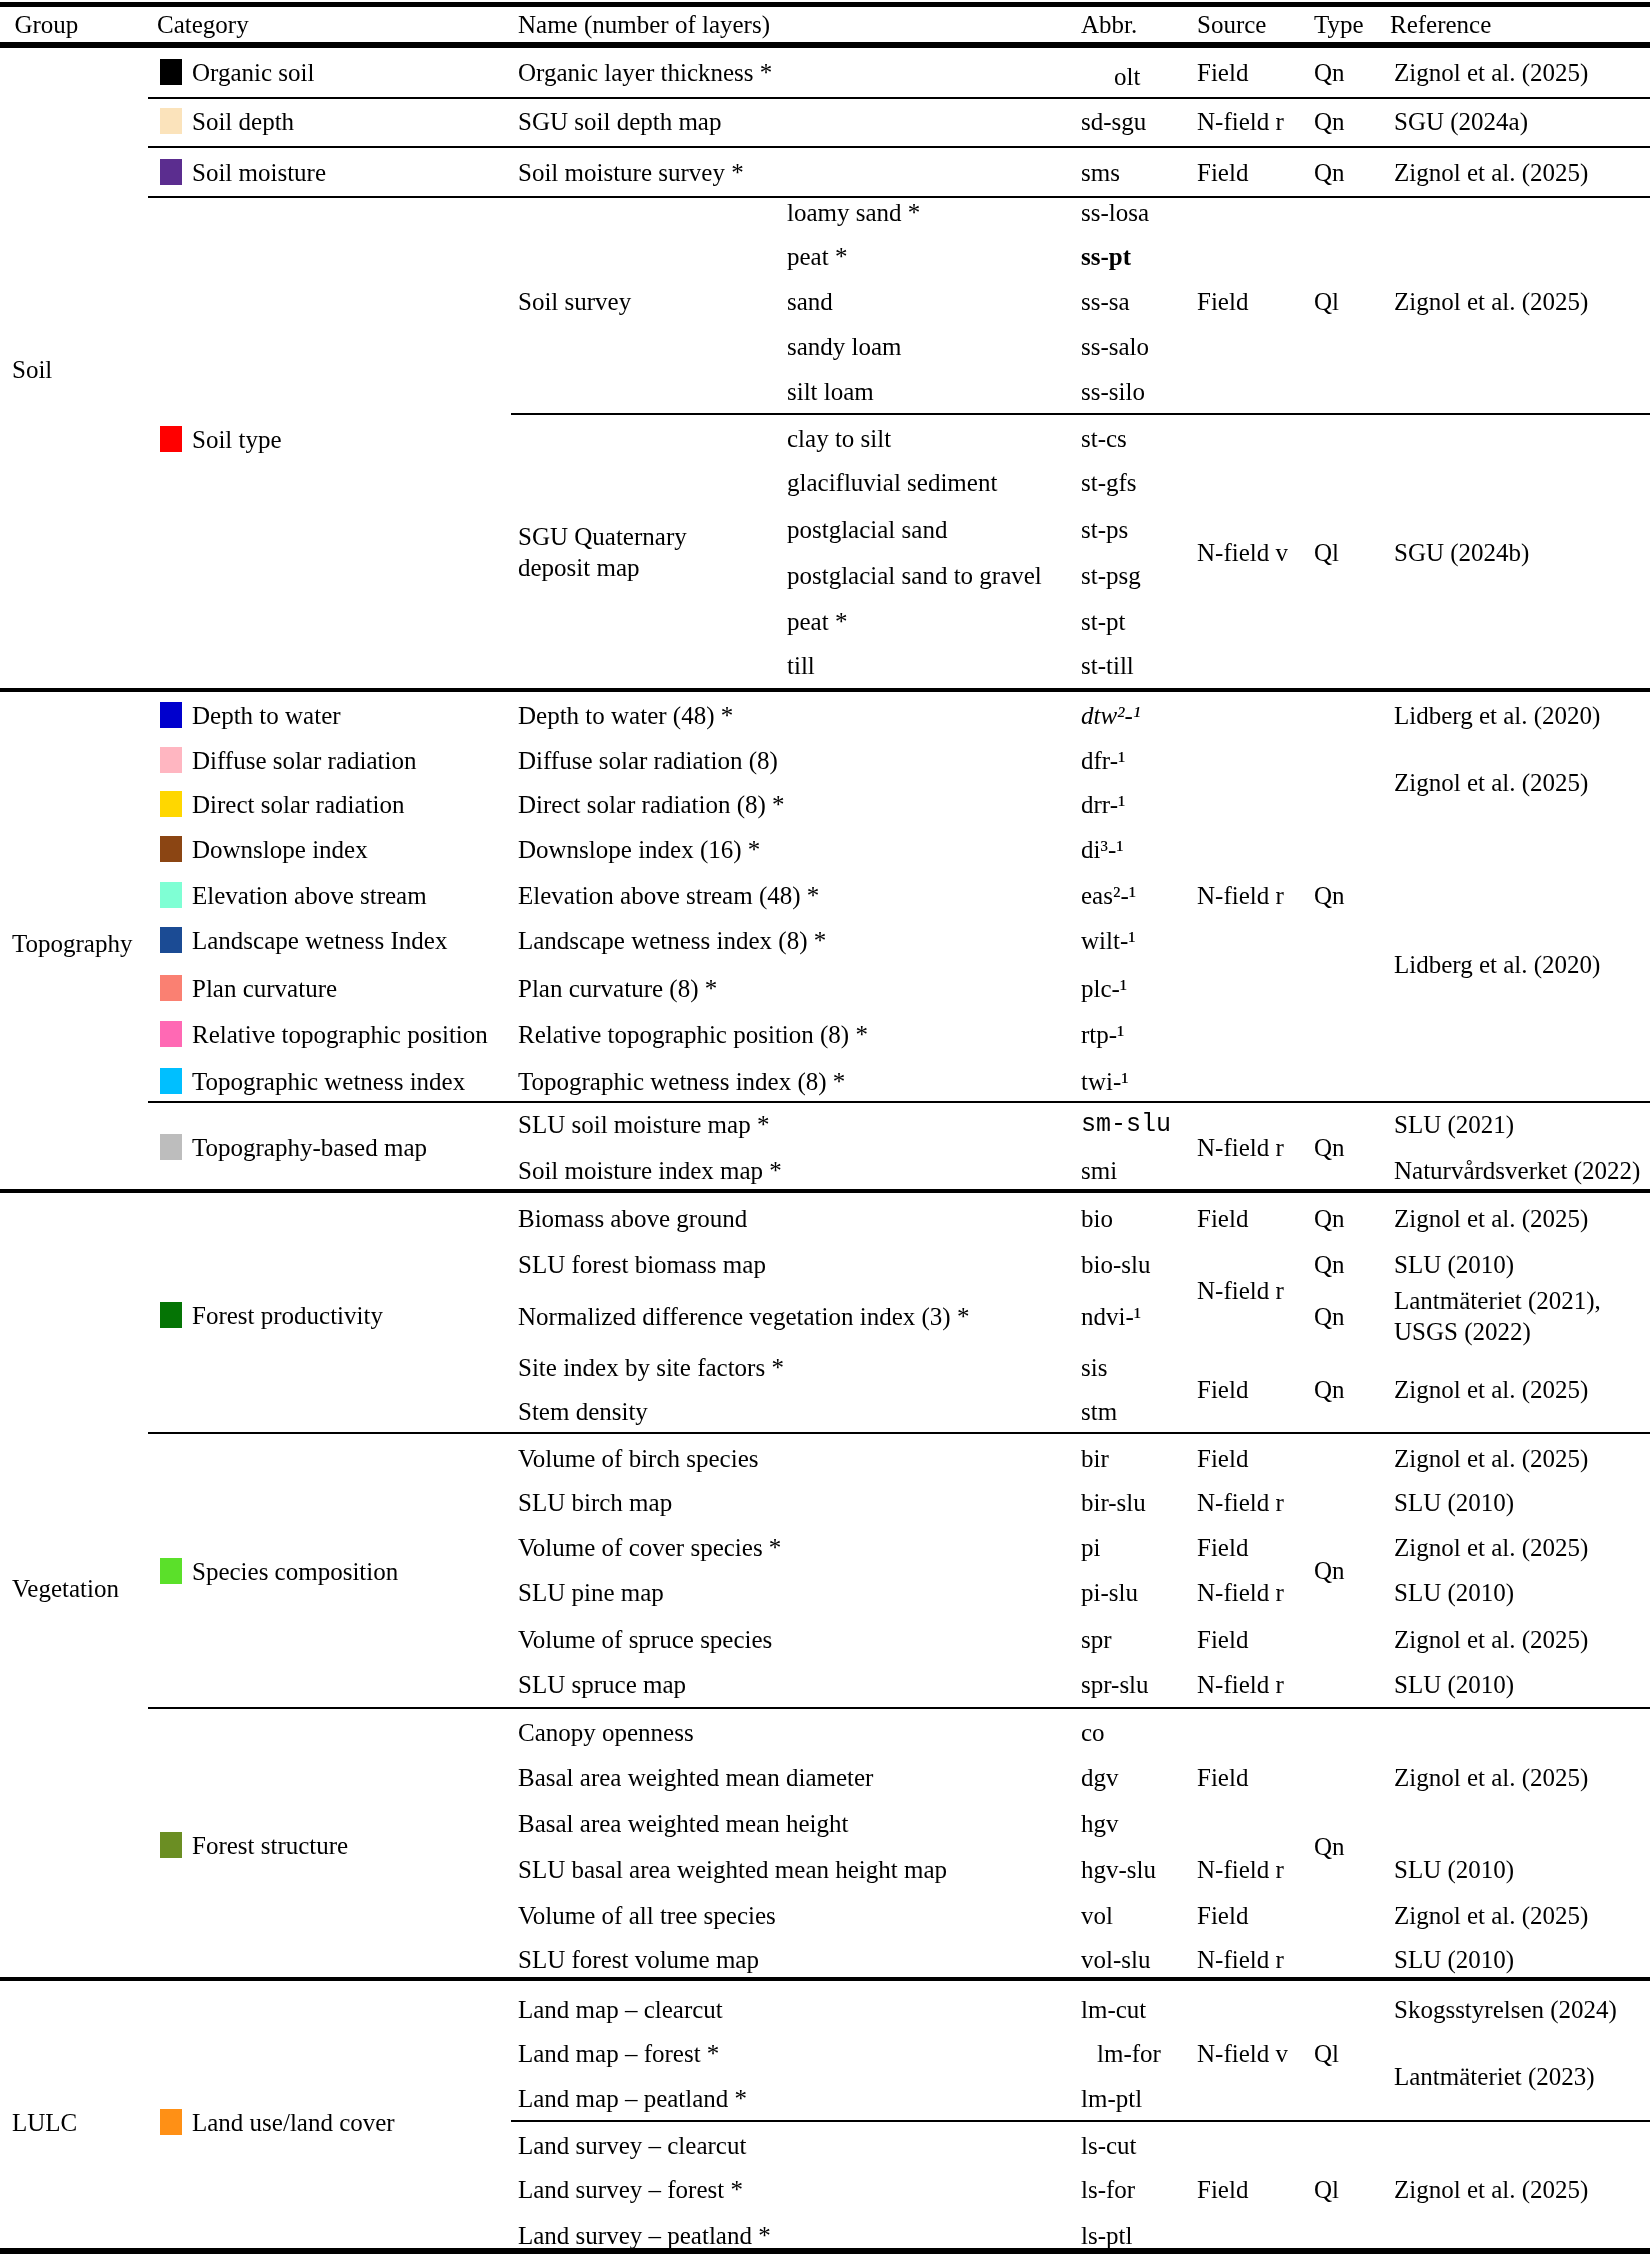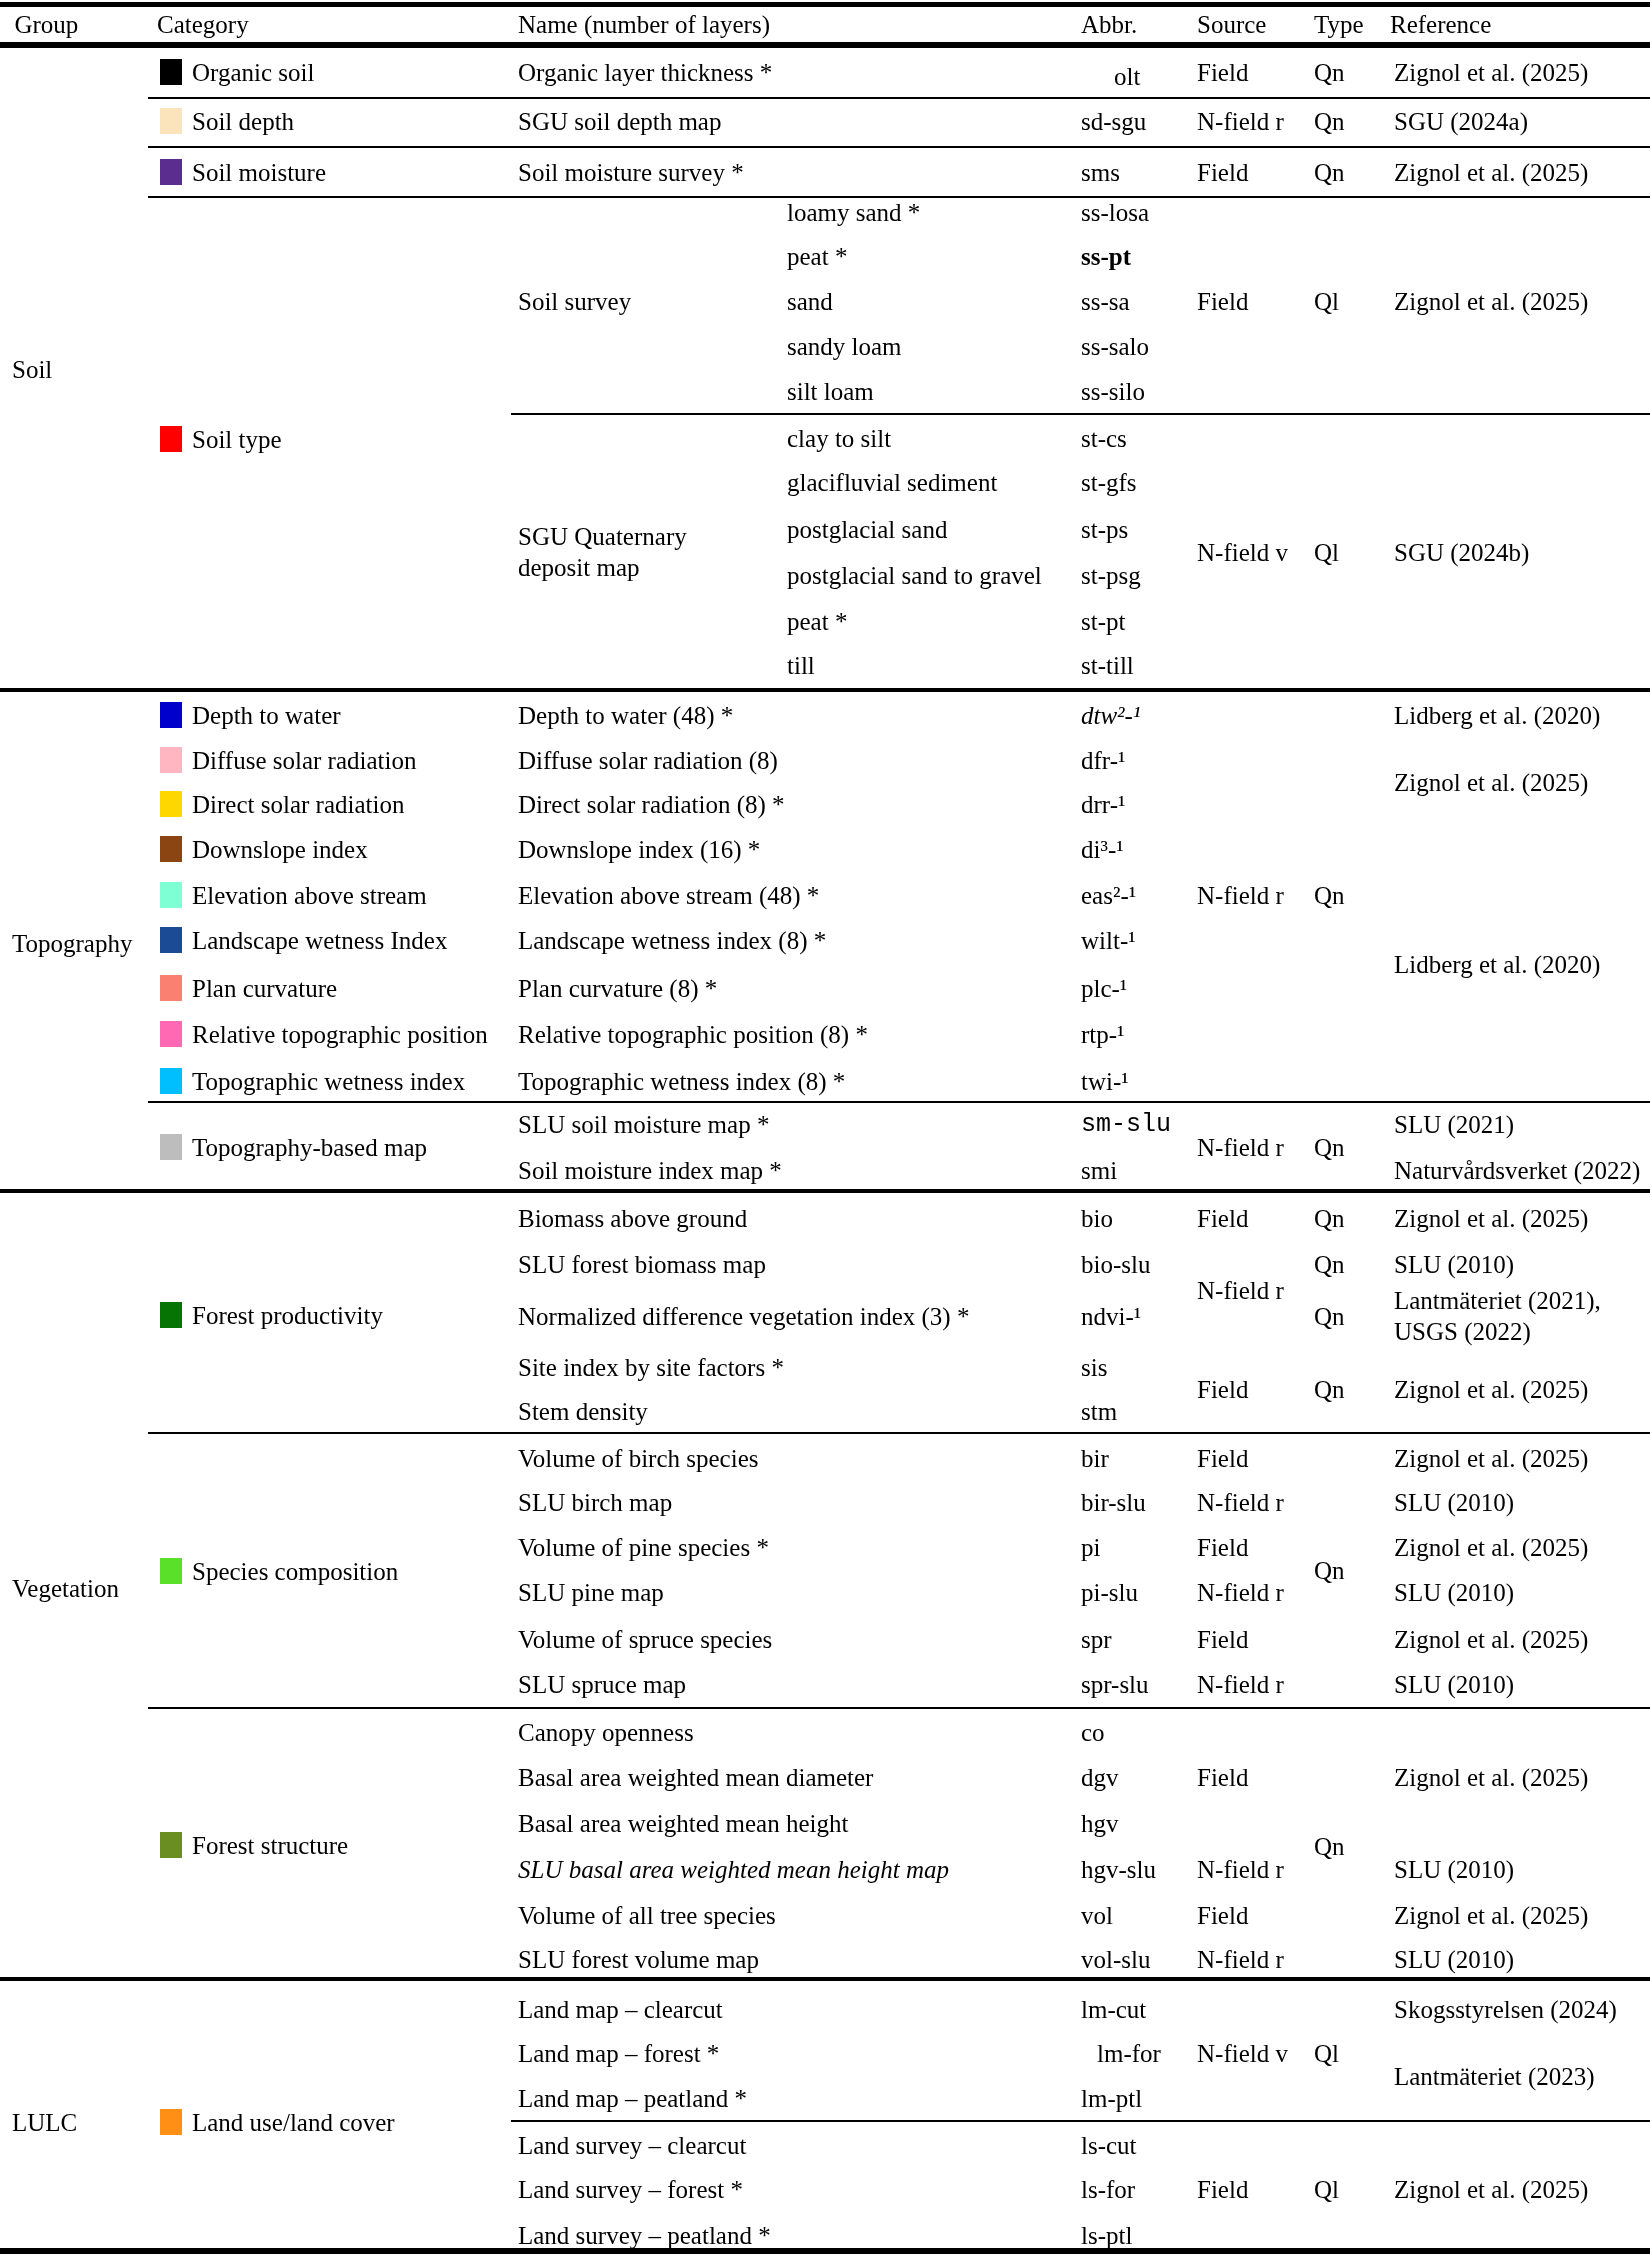--- a/index.html
+++ b/index.html
@@ -176,21 +176,21 @@
     </div>
     <div class="t" style="left: 1197px; top: 1389px;">Field</div>
     <div class="t" style="left: 1314px; top: 1389px;">Qn</div>
     <div class="t" style="left: 1394px; top: 1389px;">Zignol et al. (2025)</div>
     <div class="sq" style="left: 160px; top: 1571px; background: rgb(91, 224, 42);"></div>
     <div class="t" style="left: 192px; top: 1571px;">Species composition</div>
     <div class="t" style="left: 518px; top: 1458px;">Volume of birch species</div>
     <div class="t" style="left: 1081px; top: 1458px;">bir</div>
     <div class="t" style="left: 518px; top: 1502px;">SLU birch map</div>
     <div class="t" style="left: 1081px; top: 1502px;">bir-slu</div>
-    <div class="t" style="left: 518px; top: 1547px;">Volume of pine species *</div>
+    <div class="t" style="left: 518px; top: 1547px;">Volume of cover species *</div>
     <div class="t" style="left: 1081px; top: 1547px;">pi</div>
     <div class="t" style="left: 518px; top: 1592px;">SLU pine map</div>
     <div class="t" style="left: 1081px; top: 1592px;">pi-slu</div>
     <div class="t" style="left: 518px; top: 1639px;">Volume of spruce species</div>
     <div class="t" style="left: 1081px; top: 1639px;">spr</div>
     <div class="t" style="left: 518px; top: 1684px;">SLU spruce map</div>
     <div class="t" style="left: 1081px; top: 1684px;">spr-slu</div>
     <div class="t" style="left: 1197px; top: 1458px;">Field</div>
     <div class="t" style="left: 1394px; top: 1458px;">Zignol et al. (2025)</div>
     <div class="t" style="left: 1197px; top: 1502px;">N-field r</div>
@@ -205,21 +205,21 @@
     <div class="t" style="left: 1197px; top: 1684px;">N-field r</div>
     <div class="t" style="left: 1394px; top: 1684px;">SLU (2010)</div>
     <div class="sq" style="left: 160px; top: 1845px; background: rgb(107, 142, 35);"></div>
     <div class="t" style="left: 192px; top: 1845px;">Forest structure</div>
     <div class="t" style="left: 518px; top: 1732px;">Canopy openness</div>
     <div class="t" style="left: 1081px; top: 1732px;">co</div>
     <div class="t" style="left: 518px; top: 1777px;">Basal area weighted mean diameter</div>
     <div class="t" style="left: 1081px; top: 1777px;">dgv</div>
     <div class="t" style="left: 518px; top: 1823px;">Basal area weighted mean height</div>
     <div class="t" style="left: 1081px; top: 1823px;">hgv</div>
-    <div class="t" style="left: 518px; top: 1869px; font-style: italic;">SLU basal area weighted mean height map</div>
+    <div class="t" style="left: 518px; top: 1869px;">SLU basal area weighted mean height map</div>
     <div class="t" style="left: 1081px; top: 1869px;">hgv-slu</div>
     <div class="t" style="left: 518px; top: 1915px;">Volume of all tree species</div>
     <div class="t" style="left: 1081px; top: 1915px;">vol</div>
     <div class="t" style="left: 518px; top: 1959px;">SLU forest volume map</div>
     <div class="t" style="left: 1081px; top: 1959px;">vol-slu</div>
     <div class="t" style="left: 1197px; top: 1777px;">Field</div>
     <div class="t" style="left: 1394px; top: 1777px;">Zignol et al. (2025)</div>
     <div class="t" style="left: 1314px; top: 1846px;">Qn</div>
     <div class="t" style="left: 1197px; top: 1869px;">N-field r</div>
     <div class="t" style="left: 1394px; top: 1869px;">SLU (2010)</div>

